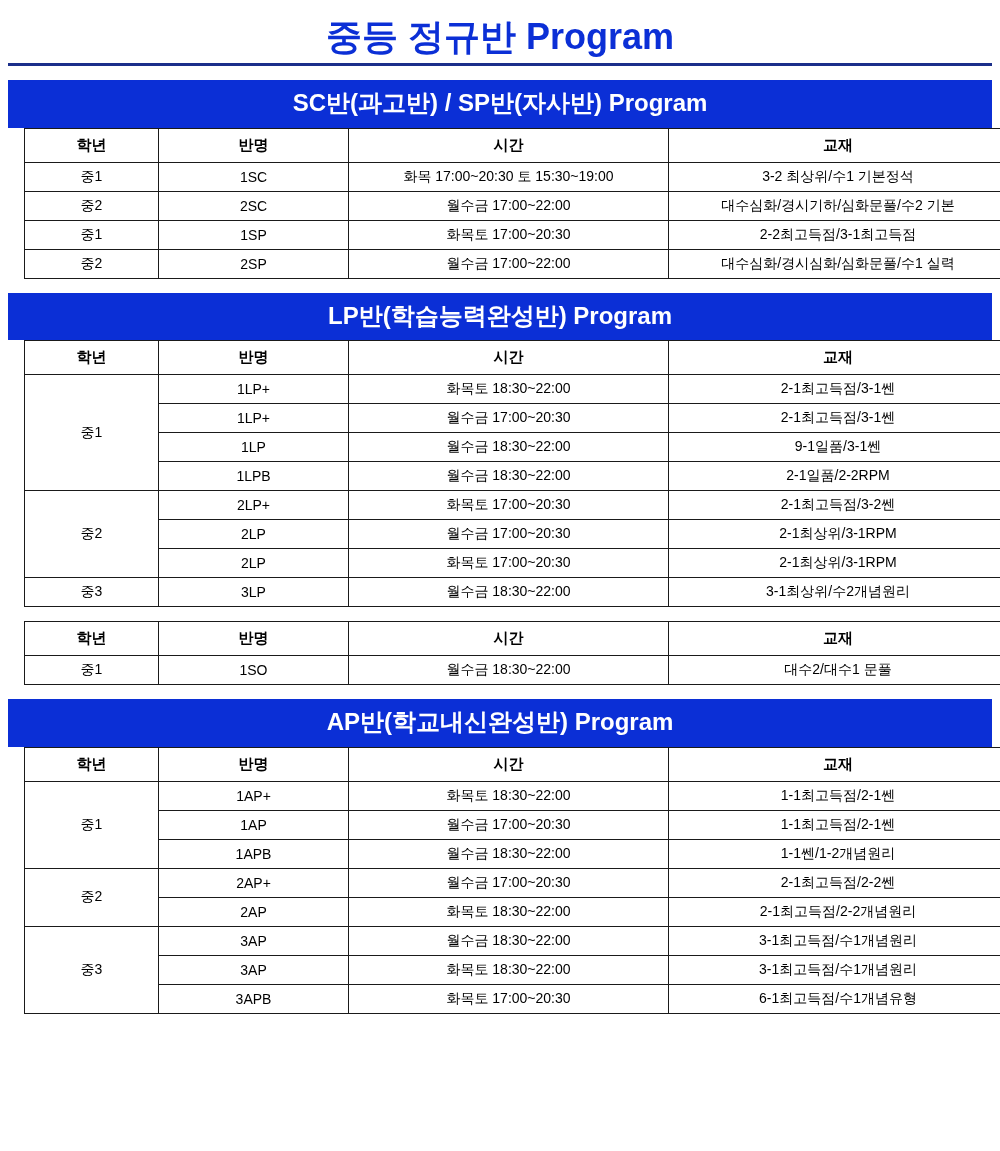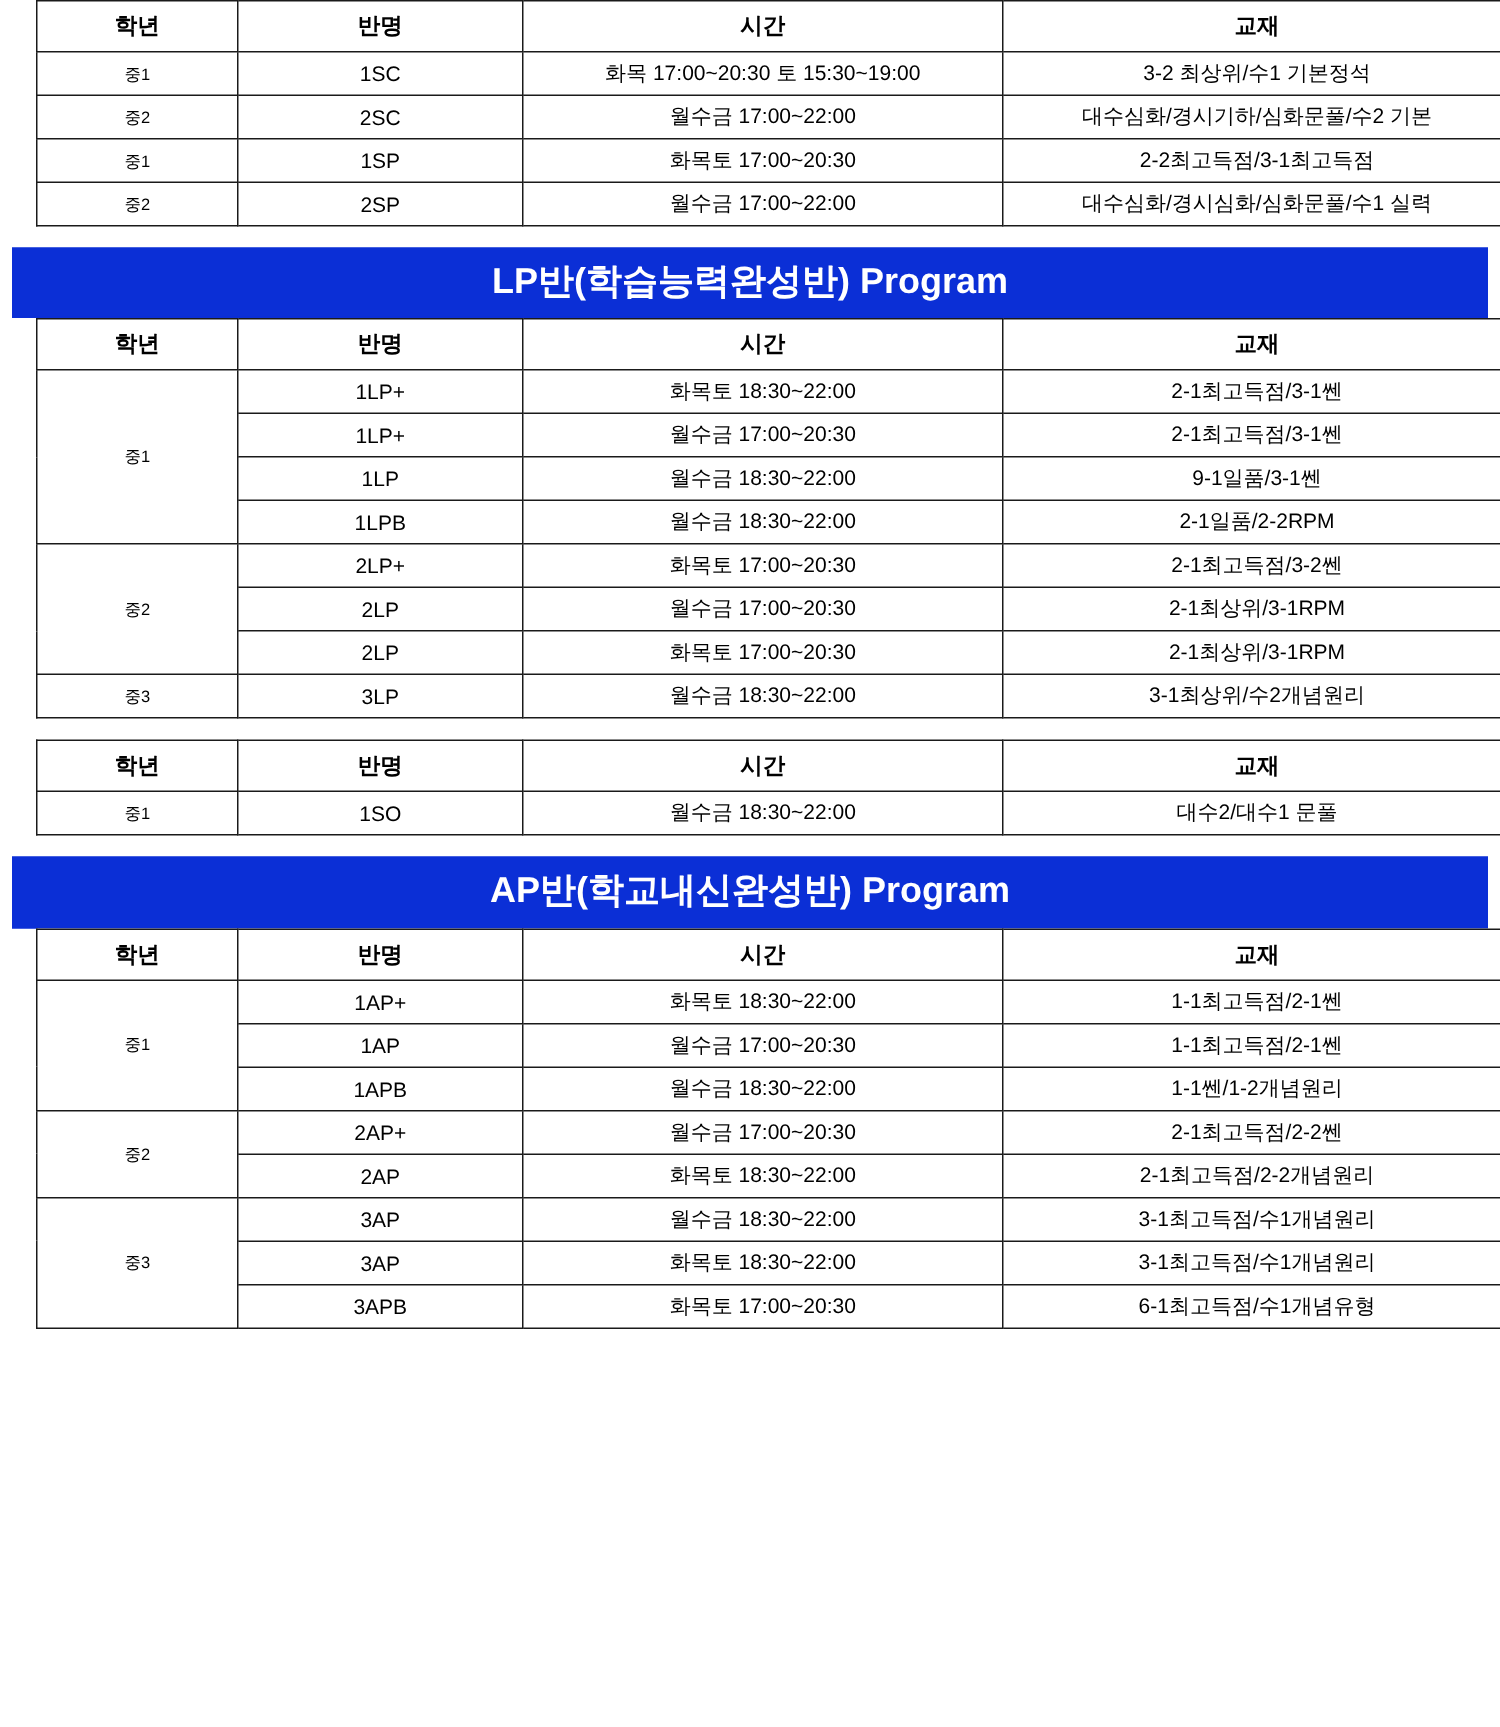--- a/index.html
+++ b/index.html
@@ -67,37 +67,41 @@
     font-size: 14px;
     padding: 5px 2px;
     box-sizing: border-box;
   }
   table.prog th {
     font-weight: bold;
     font-size: 15px;
     padding: 7px 2px;
   }
   table.prog td.gradecell {
-    font-size: 11px;
+    font-size: 14px;
   }
   col.c-grade { width: 134px; }
   col.c-class { width: 190px; }
   col.c-time  { width: 320px; }
   col.c-book  { width: auto; }
 
   .cell-small { font-size: 13px; }
 </style>
 </head>
 <body>
 
 <div class="page">
 
+  <div class="title-wrap">
+    <div class="title">중등 정규반 Program</div>
+  </div>
 
   <div id="sections-root">
       <div class="section">
+        <div class="section-header">SC반(과고반) / SP반(자사반) Program</div>
         <table class="prog">
           <colgroup>
             <col class="c-grade">
             <col class="c-class">
             <col class="c-time">
             <col class="c-book">
           </colgroup>
           <thead>
             <tr>
               <th>학년</th>

